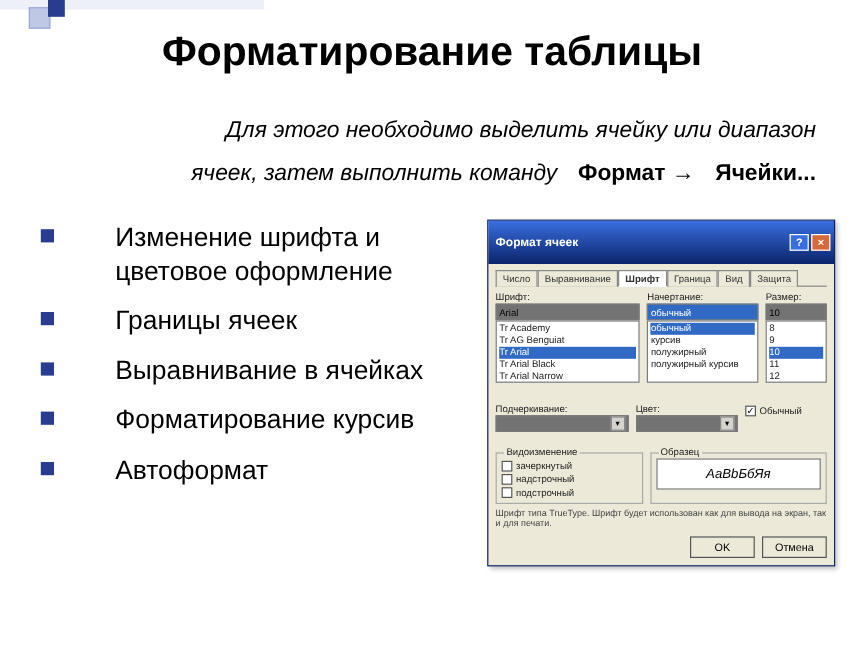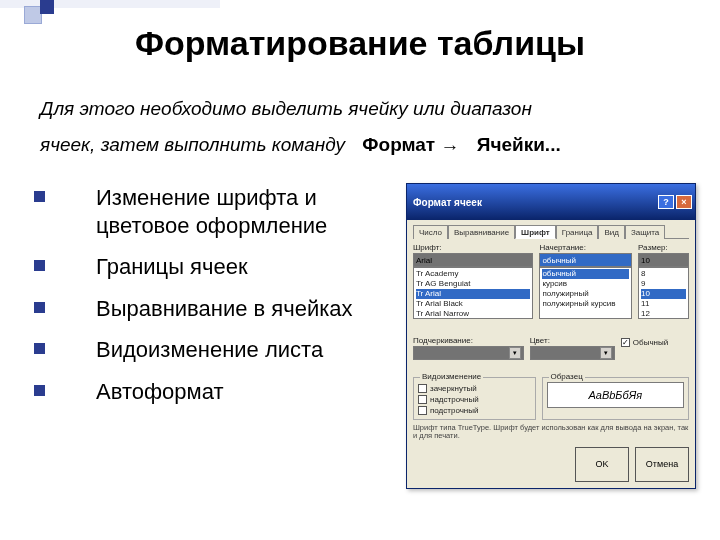--- a/index.html
+++ b/index.html
@@ -32,21 +32,21 @@
     background: #2a3c8f;
   }
   .title {
     text-align: center;
     font-size: 34px;
     font-weight: bold;
     color: #000;
     padding-top: 24px;
   }
   .intro {
-    text-align: left;
+    text-align: right;
     font-size: 19px;
     font-style: italic;
     line-height: 1.9;
     padding: 28px 40px 10px 40px;
     color: #000;
   }
   .intro .kw { font-weight: bold; font-style: normal; margin-left: 12px; }
   .intro .arrow { font-style: normal; }
   .content {
     display: flex;
@@ -161,21 +161,21 @@
     font-size: 8px; color: #222;
   }
   .preview {
     height: 26px; border: 1px solid #7a7a7a; background: #fff;
     display: flex; align-items: center; justify-content: center;
     font-size: 11px; font-style: italic;
   }
   .hint { font-size: 7.5px; color: #444; margin-top: 4px; line-height: 1.1; }
   .dlgbtns { display: flex; justify-content: flex-end; gap: 6px; margin-top: 6px; }
   .dlgbtns .btn {
-    min-width: 54px; height: 35px;
+    min-width: 54px; height: 18px;
     border: 1px solid #555; background: #ece9d8;
     font-size: 9px;
     display: flex; align-items: center; justify-content: center;
   }
 </style>
 </head>
 <body>
 
 <div class="corner-deco">
   <div class="bar"></div>
@@ -191,21 +191,21 @@
   <span class="kw">Формат</span>
   <span class="arrow"> → </span>
   <span class="kw">Ячейки...</span>
 </p>
 
 <div class="content">
   <ul class="bullets">
     <li>Изменение шрифта и цветовое оформление</li>
     <li>Границы ячеек</li>
     <li>Выравнивание в ячейках</li>
-    <li>Видоизменение листа</li>
+    <li>Форматирование курсив</li>
     <li>Автоформат</li>
   </ul>
 
   <div class="dialog-wrap">
     <div class="dialog">
       <div class="titlebar">
         <span>Формат ячеек</span>
         <div class="winbtns">
           <div class="wb help">?</div>
           <div class="wb">×</div>

